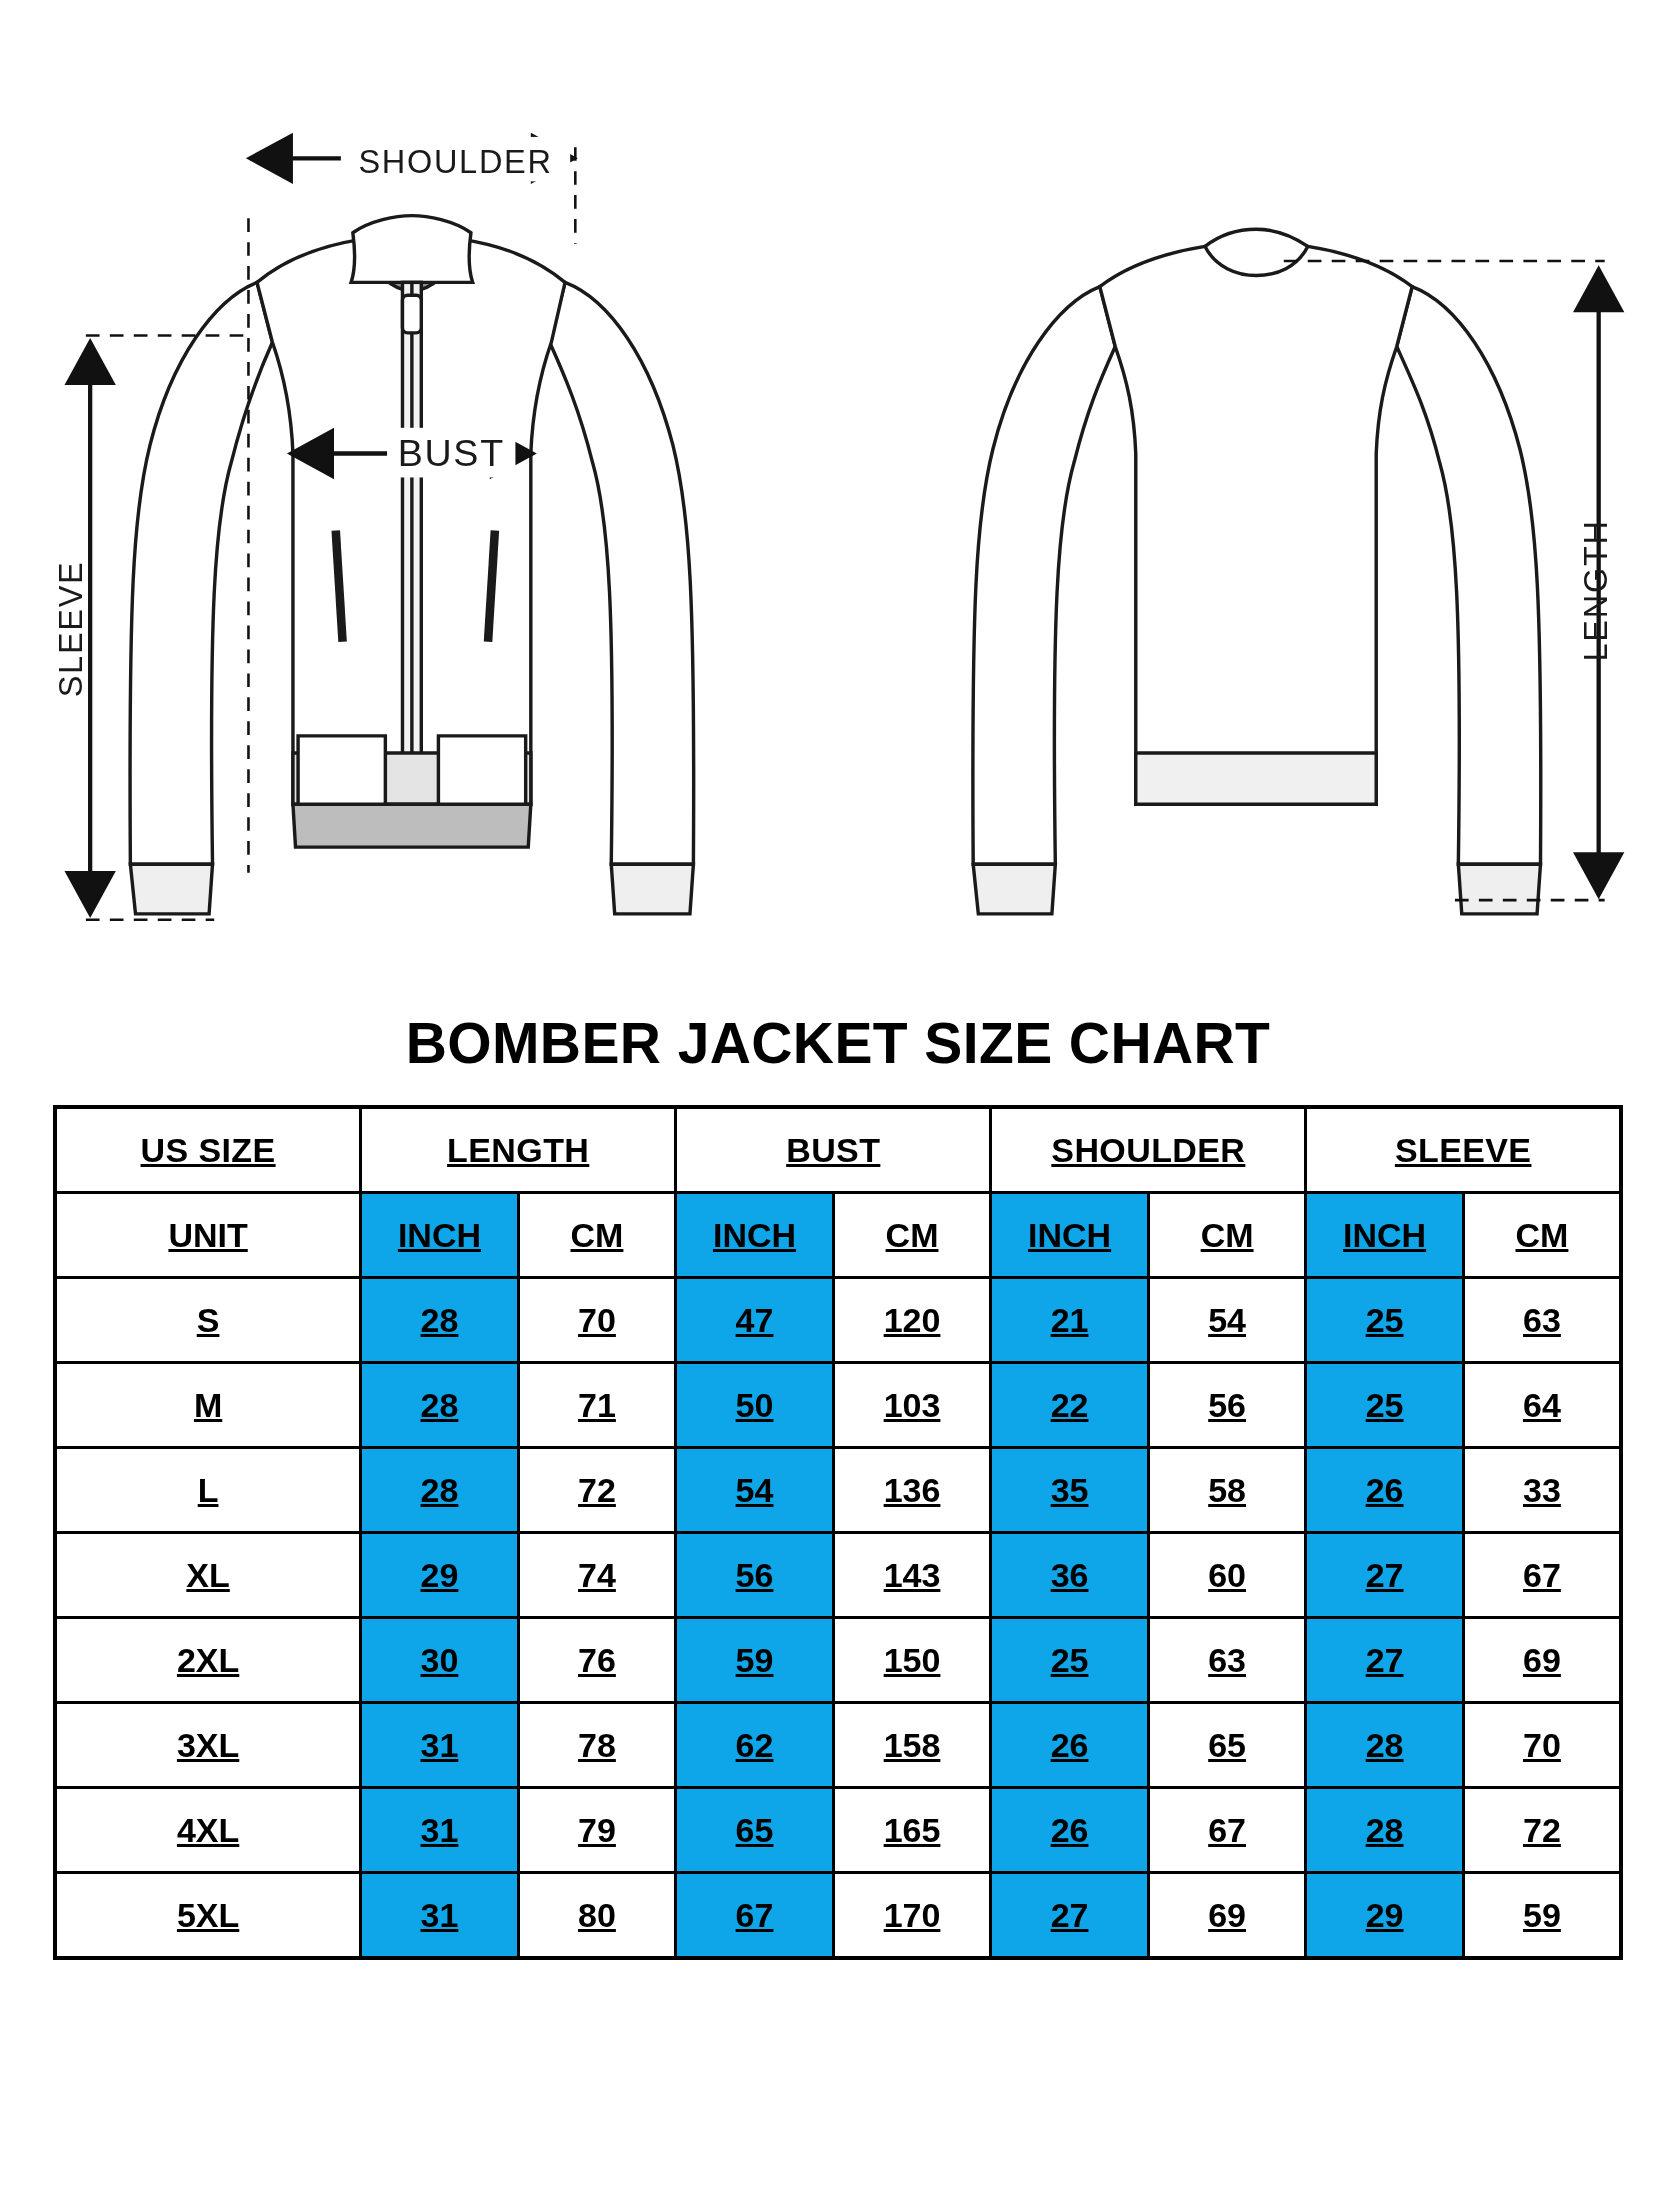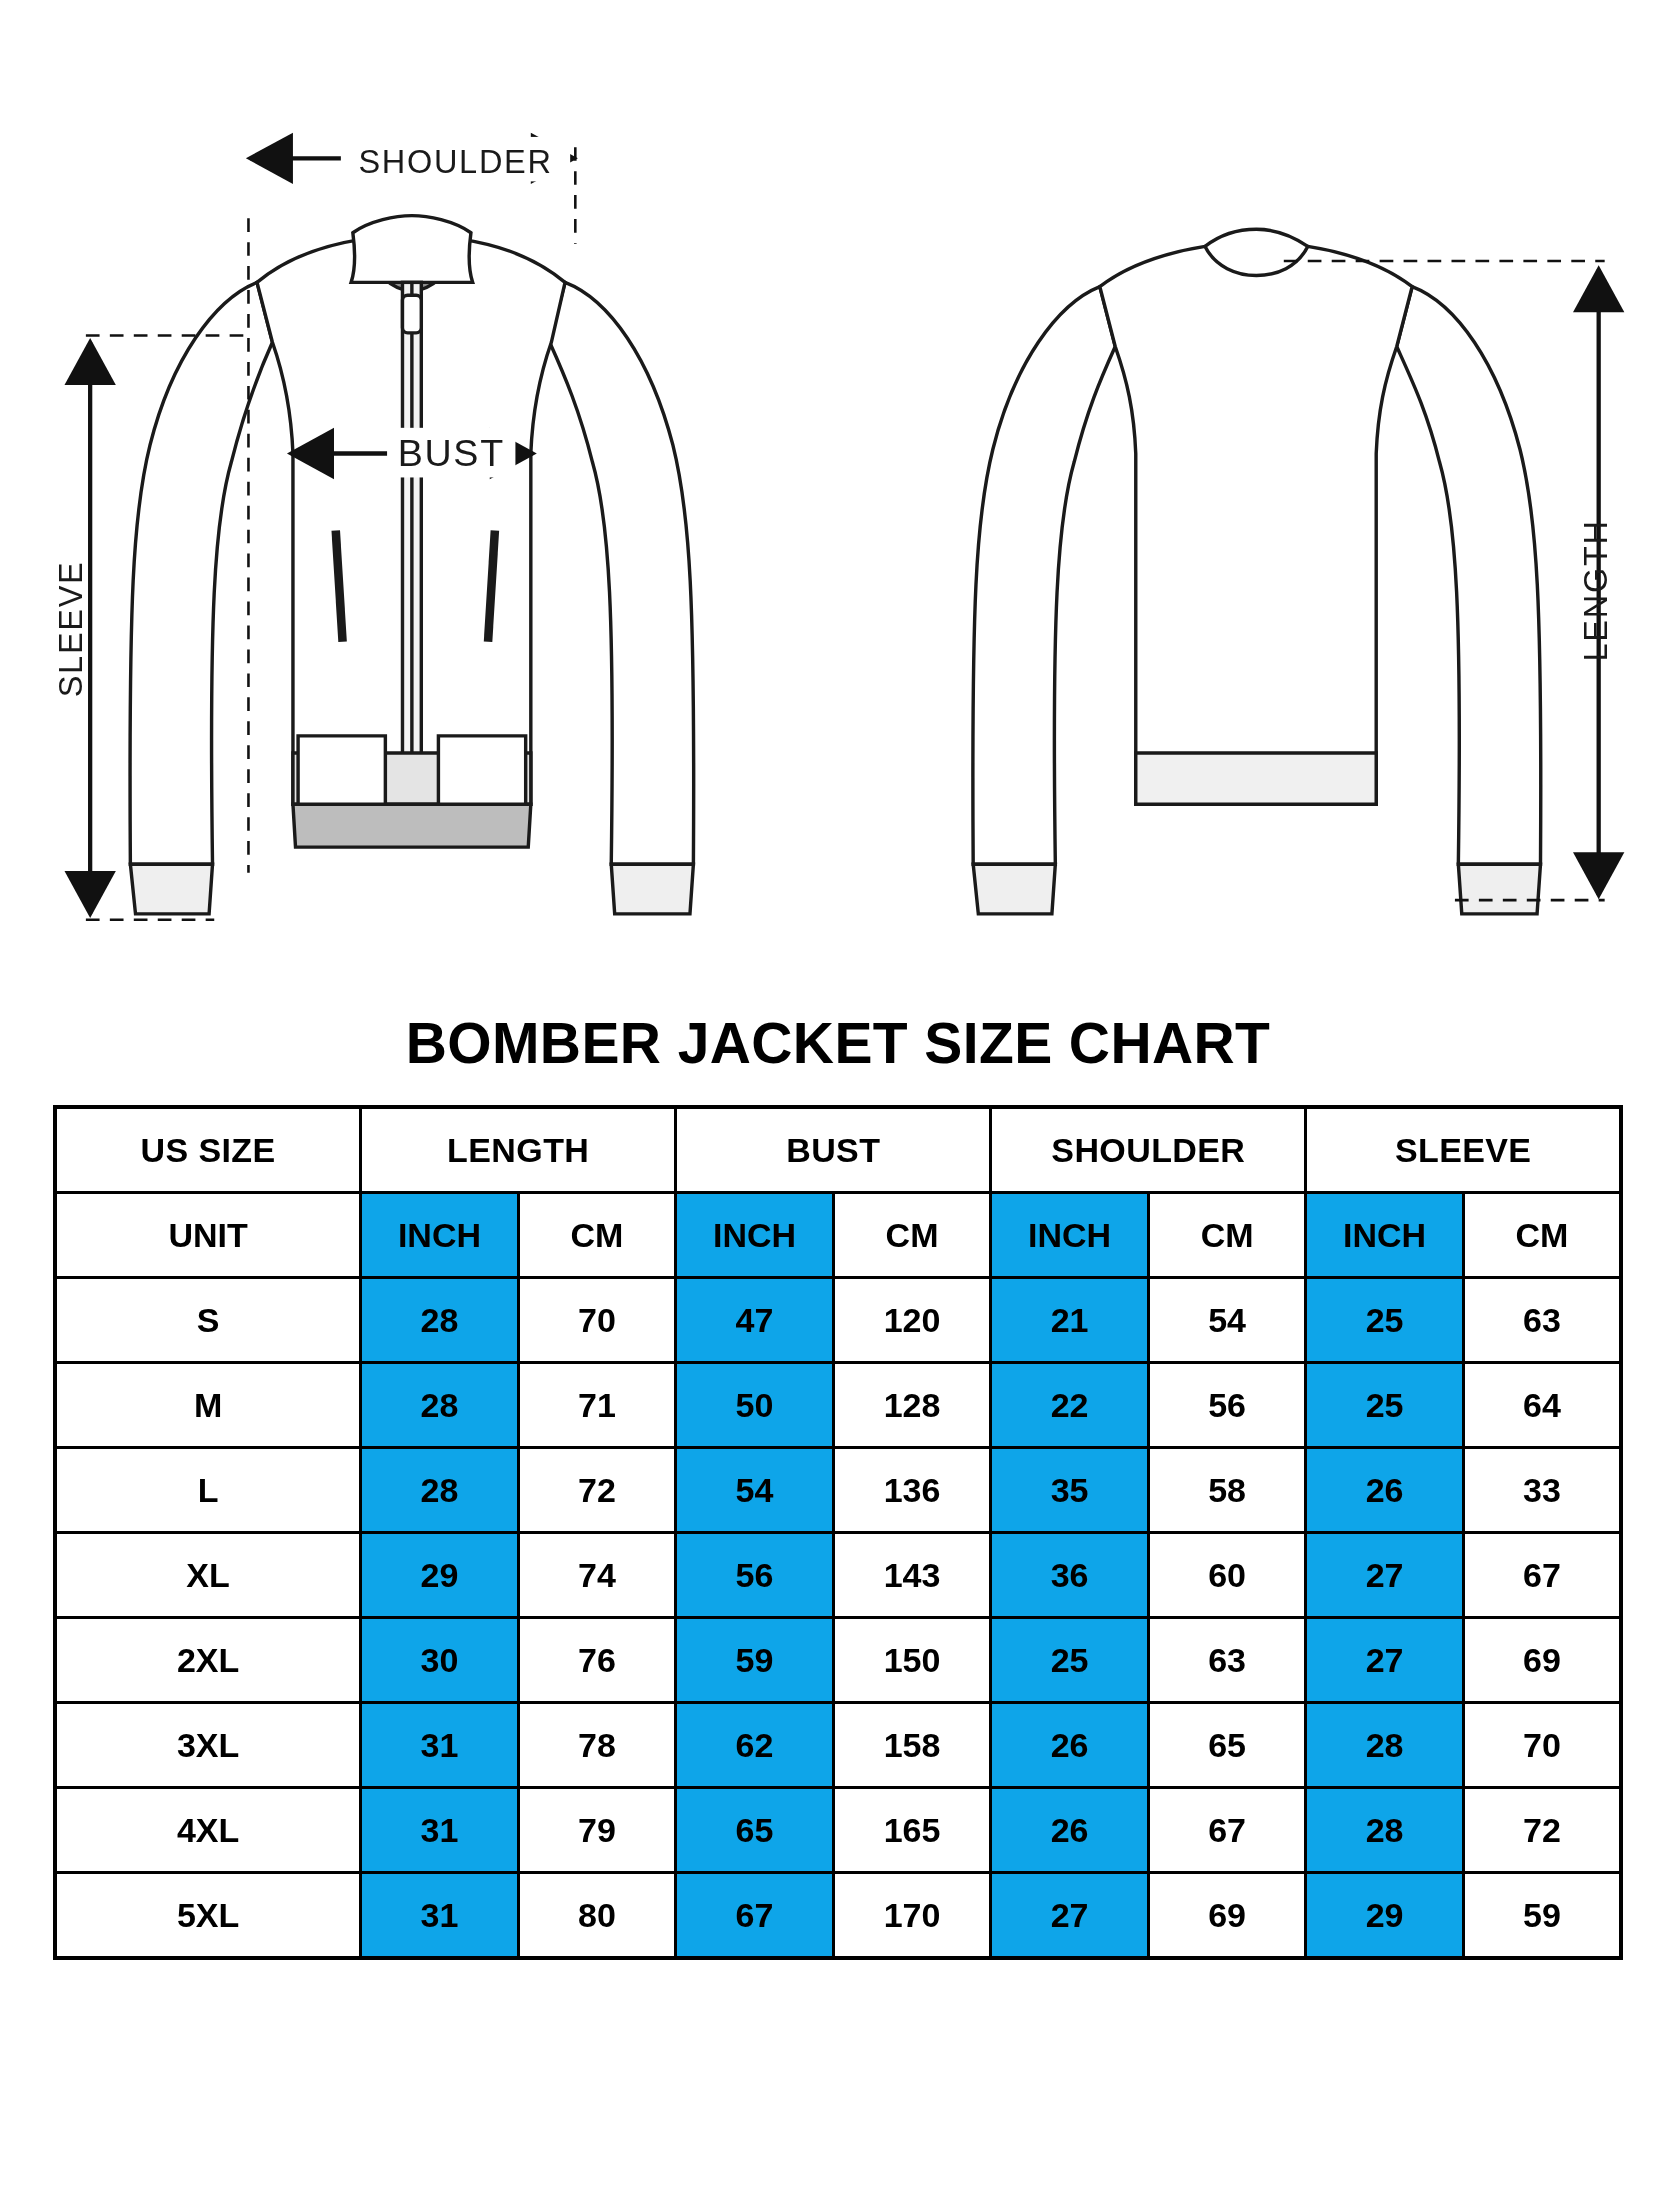--- a/index.html
+++ b/index.html
@@ -44,20 +44,21 @@
   
   .table-wrap {
     padding: 0 53px;
     box-sizing: border-box;
   }
   table.size-chart {
     width: 100%;
     border-collapse: collapse;
     table-layout: fixed;
     border: 4.3px solid #000;
+    text-decoration: underline;
   }
   table.size-chart td, table.size-chart th {
     border: 3.4px solid #000;
     text-align: center;
     vertical-align: middle;
     font-family: "Liberation Sans", sans-serif;
     font-weight: bold;
     padding: 0;
     height: 82px;
     font-size: 34px;
@@ -202,21 +203,21 @@
           <td class="hl">21</td>
           <td>54</td>
           <td class="hl">25</td>
           <td>63</td>
         </tr>
         <tr>
           <td>M</td>
           <td class="hl">28</td>
           <td>71</td>
           <td class="hl">50</td>
-          <td>128</td>
+          <td>103</td>
           <td class="hl">22</td>
           <td>56</td>
           <td class="hl">25</td>
           <td>64</td>
         </tr>
         <tr>
           <td>L</td>
           <td class="hl">28</td>
           <td>72</td>
           <td class="hl">54</td>

